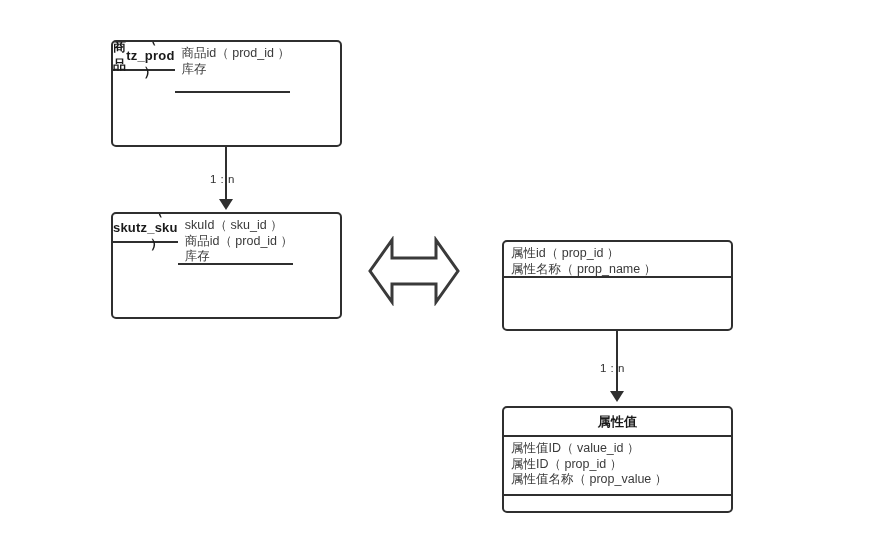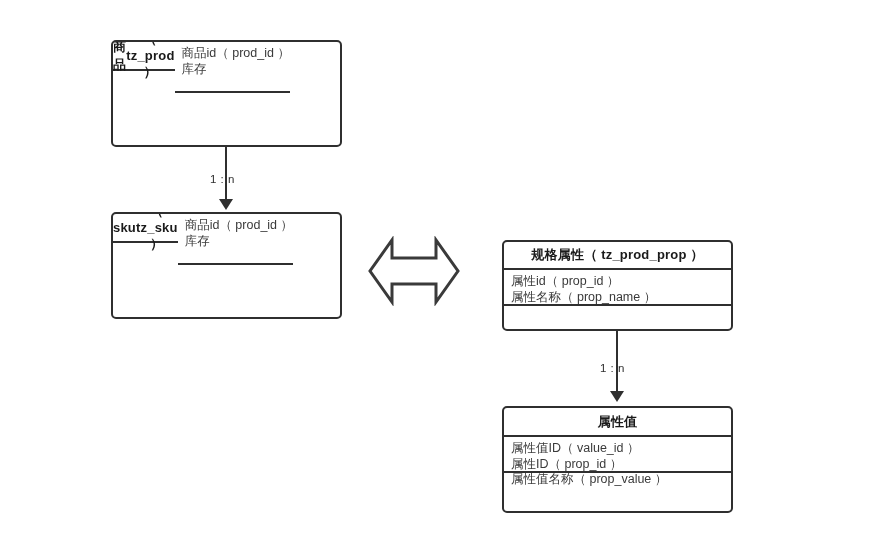--- a/index.html
+++ b/index.html
@@ -119,55 +119,52 @@
     <div class="conn-head" style="left:219px; top:199px;"></div>
     <div class="conn-label" style="left:210px; top:173px;">1 : n</div>
   </div>
 
   <div class="entity" style="left:111px; top:212px; width:231px; height:107px; display:flex; flex-direction:row;">
     <div class="entity-title" style="height:29px;">
       <span class="t-cn">sku</span>
         <span class="t-code">（ tz_sku ）</span>
     </div>
     <div class="entity-attrs" style="height:51px;">
+      <div class="attr-row">skuId（ sku_id ）</div>
       <div class="attr-row">商品id（ prod_id ）</div>
       <div class="attr-row">库存</div>
     </div>
     <div class="entity-footer"></div>
   </div>
 
   <div class="double-arrow" style="left:366px; top:236px;">
     <svg width="96" height="70" viewBox="0 0 96 70" xmlns="http://www.w3.org/2000/svg">
       <polygon points="26,4 26,22 70,22 70,4 92,35 70,66 70,48 26,48 26,66 4,35" fill="#ffffff" stroke="#3a3a3a" stroke-width="3" stroke-linejoin="miter"></polygon>
     </svg>
   </div>
 
   <div class="entity" style="left:502px; top:240px; width:231px; height:91px; display:flex; flex-direction:column;">
-    <div class="entity-title" style="height:28px;">
-      <span class="t-cn">规格属性</span>
-        <span class="t-code">（ tz_prod_prop ）</span>
-    </div>
     <div class="entity-attrs" style="height:36px;">
       <div class="attr-row">属性id（ prop_id ）</div>
       <div class="attr-row">属性名称（ prop_name ）</div>
     </div>
     <div class="entity-footer"></div>
   </div>
 
   <div class="connector" style="left:0; top:0; width:884px; height:539px;">
     <div class="conn-line" style="left:616px; top:331px; height:61px;"></div>
     <div class="conn-head" style="left:610px; top:391px;"></div>
     <div class="conn-label" style="left:600px; top:362px;">1 : n</div>
   </div>
 
   <div class="entity" style="left:502px; top:406px; width:231px; height:107px; display:flex; flex-direction:column;">
     <div class="entity-title" style="height:29px;gap:25px;">
       <span class="t-cn">属性值</span>
     </div>
-    <div class="entity-attrs" style="height:36px;">
+    <div class="entity-attrs" style="height:59px;">
       <div class="attr-row">属性值ID（ value_id ）</div>
       <div class="attr-row">属性ID（ prop_id ）</div>
       <div class="attr-row">属性值名称（ prop_value ）</div>
     </div>
     <div class="entity-footer"></div>
   </div>
 
 </div>
 
 </body></html>

